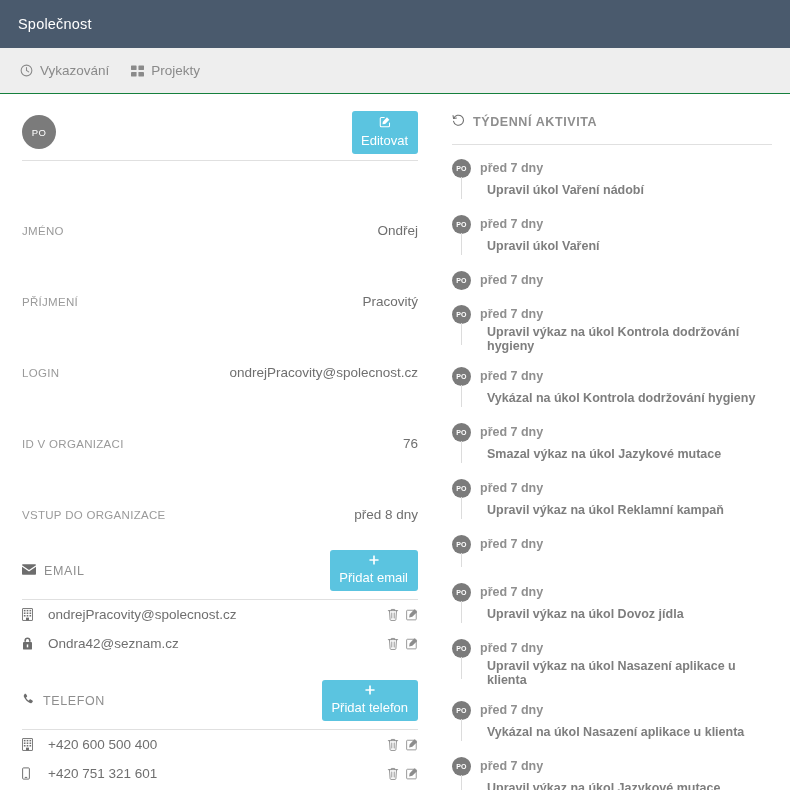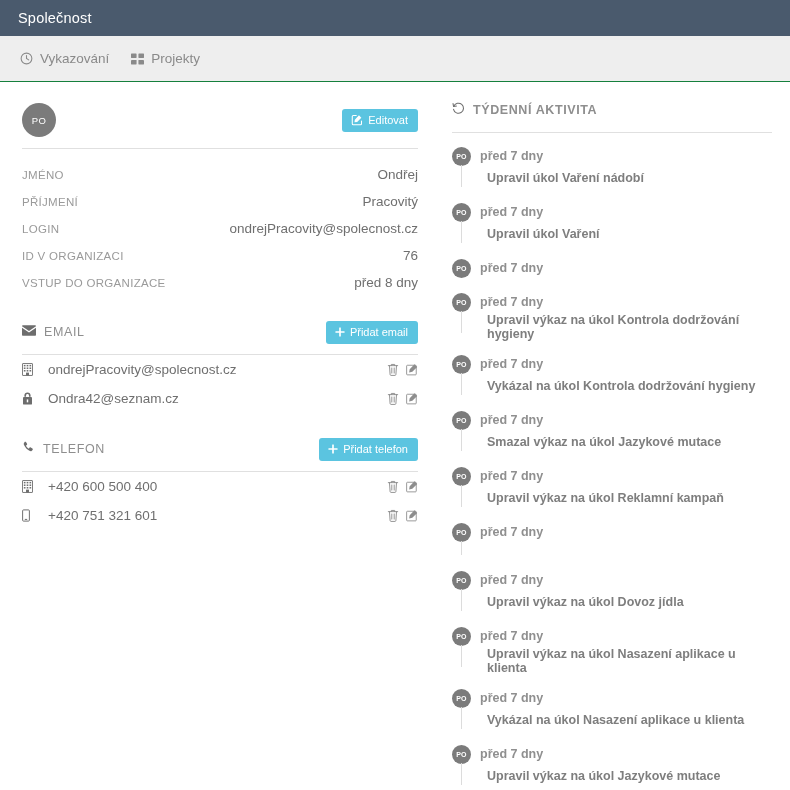--- a/index.html
+++ b/index.html
@@ -9,21 +9,21 @@
     width: 790px;
     height: 790px;
     overflow: hidden;
     background: #ffffff;
     font-family: "Liberation Sans", sans-serif;
     -webkit-font-smoothing: antialiased;
   }
 
   
   .topbar {
-    height: 36px;
+    height: 48px;
     background: #4a5a6d;
     display: flex;
     align-items: center;
     padding: 0 18px;
   }
   .topbar-title {
     color: #ffffff;
     font-size: 14.5px;
     letter-spacing: .2px;
   }
@@ -72,28 +72,29 @@
     color: #ffffff;
     font-size: 9.5px;
     display: flex; align-items: center; justify-content: center;
     letter-spacing: .4px;
   }
   .btn {
     background: #5bc4e0;
     color: #ffffff;
     border: none;
     border-radius: 3px;
-    font-size: 11px;
+    font-size: 13px;
     padding: 5px 10px 6px 9px;
     display: inline-flex;
     align-items: center;
     gap: 5px;
     cursor: pointer;
     font-family: "Liberation Sans", sans-serif;
     white-space: nowrap;
+    flex-direction: column;
   }
   .btn svg { display: block; }
 
   .hr { height: 1px; background: #e0e0e0; margin: 6px 0 0 0; }
 
   
   .info-list { margin-top: 12px; }
   .info-row {
     display: flex;
     justify-content: space-between;
@@ -102,20 +103,21 @@
   }
   .info-label {
     color: #9a9a9a;
     font-size: 11.5px;
     letter-spacing: .3px;
   }
   .info-value {
     color: #6f6f6f;
     font-size: 13.5px;
     text-align: right;
+    margin-top: 44px;
   }
 
   
   .section { margin-top: 22px; }
   .section-head {
     display: flex;
     align-items: center;
     justify-content: space-between;
     min-height: 28px;
   }

